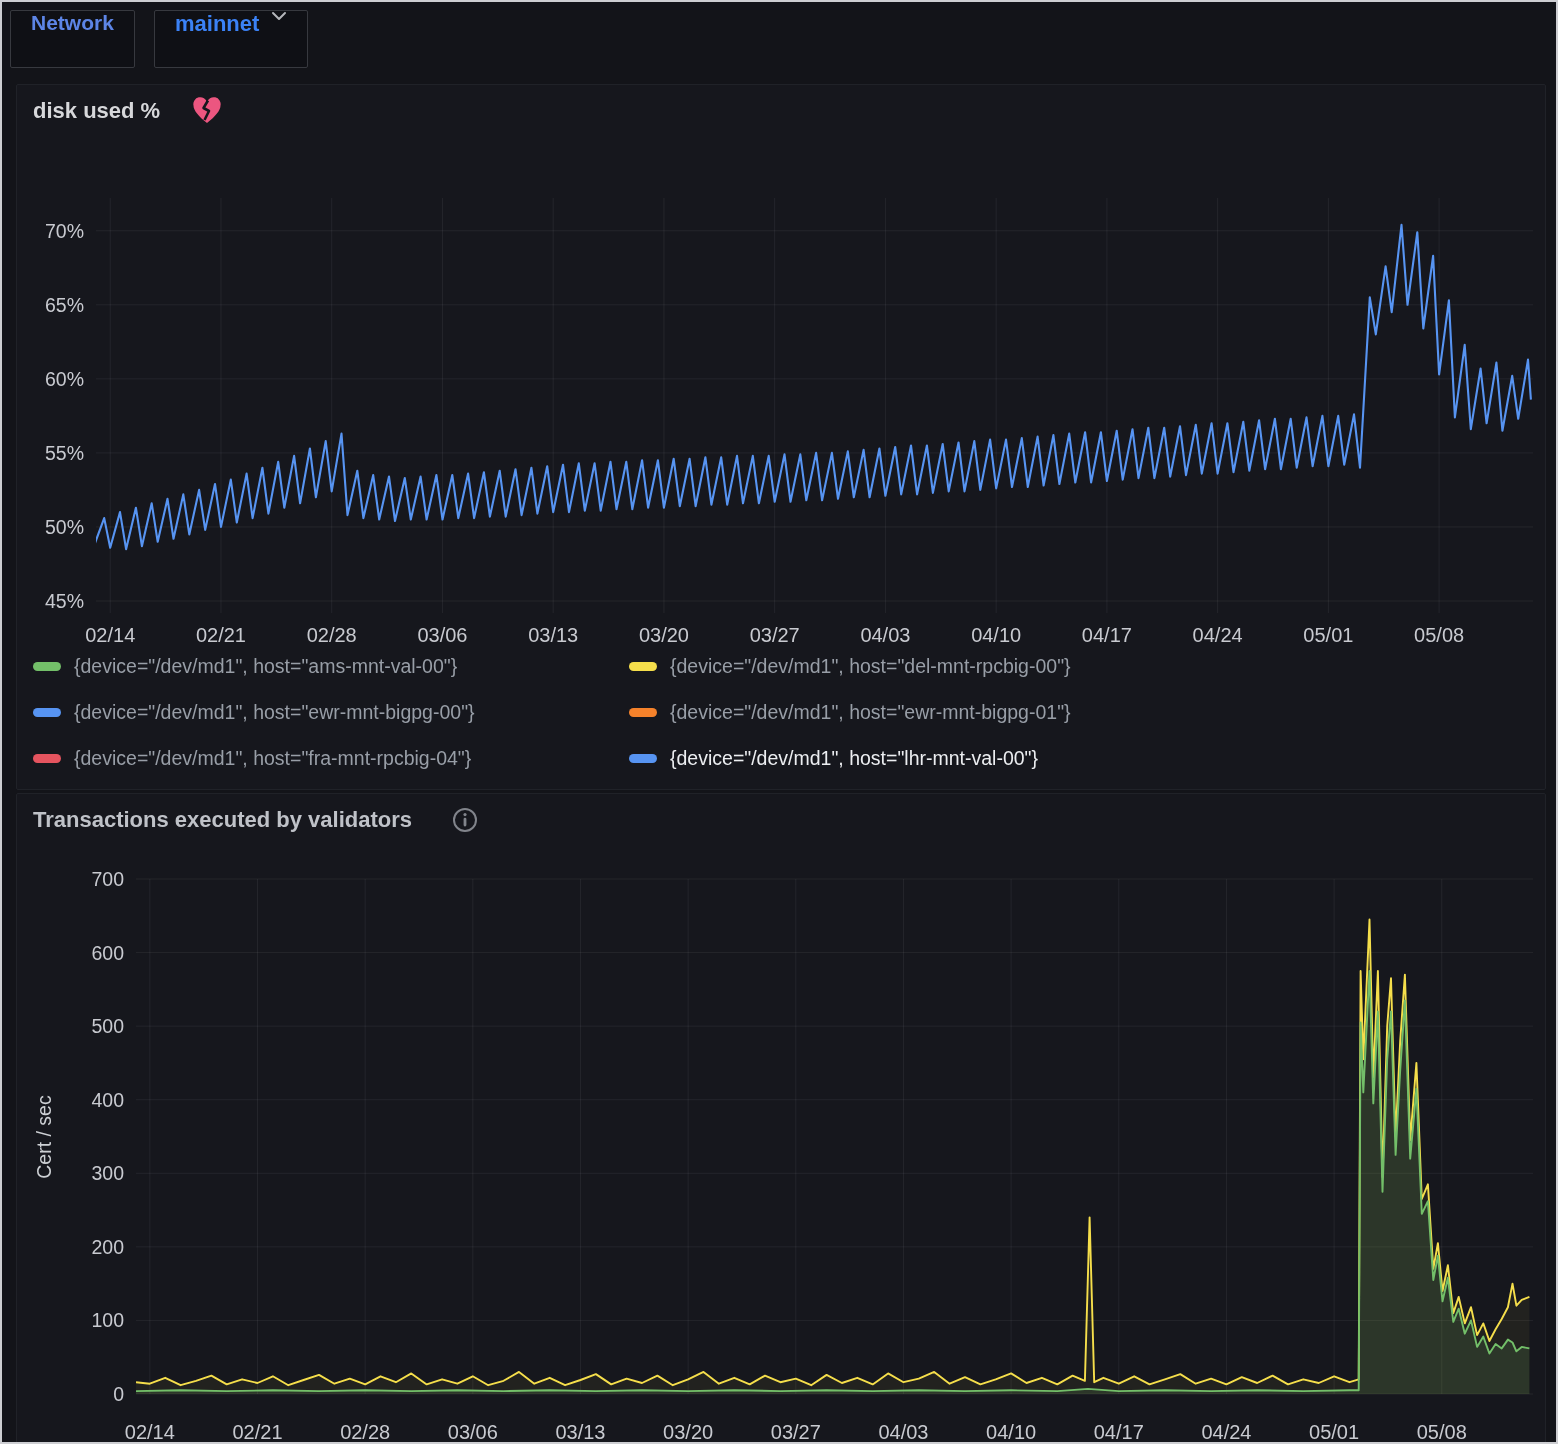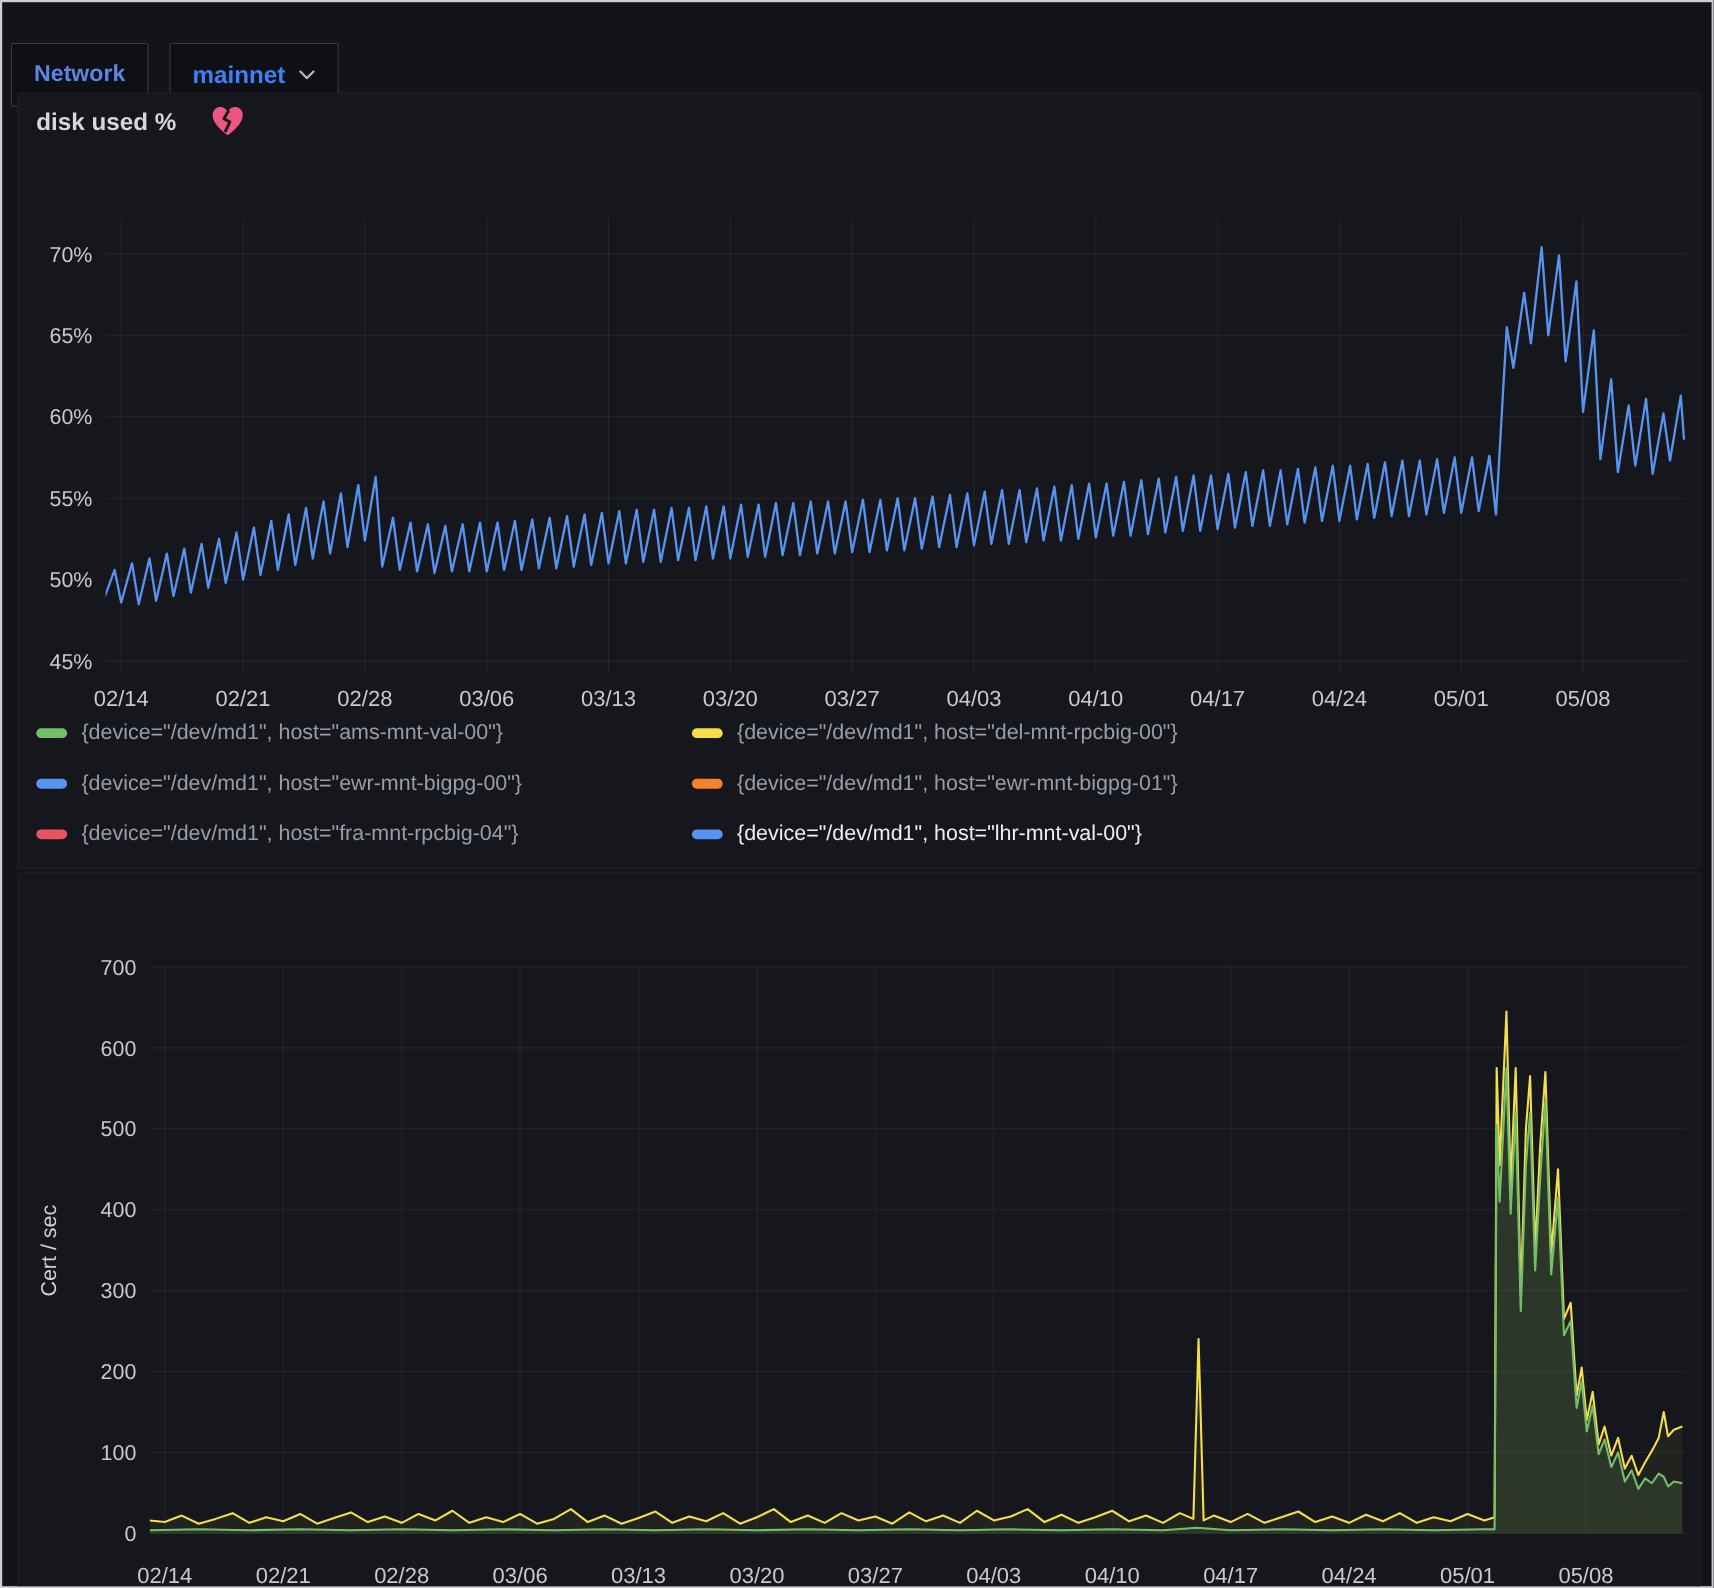--- a/index.html
+++ b/index.html
@@ -1,21 +1,21 @@
 <!DOCTYPE html>
 <html><head>
 <meta charset="utf-8">
 <style>
   html,body{margin:0;padding:0;background:#2a2b30;}
   .screen{position:relative;width:1558px;height:1444px;background:#131419;
     border:2px solid #cdced2;box-sizing:border-box;overflow:hidden;
     font-family:"Liberation Sans",sans-serif;}
   
-  .varbox{position:absolute;top:8px;height:58px;display:flex;align-items:center;
-    border:1px solid #37393f;border-radius:2px;background:#0f1015;padding:0 20px;box-sizing:border-box;margin-top:29px;}
+  .varbox{position:absolute;top:8px;height:58px;display:flex;
+    border:1px solid #37393f;border-radius:2px;background:#0f1015;padding:0 20px;box-sizing:border-box;}
   .var-label{left:8px;}
   .var-label span{color:#5d85e6;font-size:21px;font-weight:700;}
   .var-value{left:152px;}
   .var-value .val{color:#3b82f6;font-size:22px;font-weight:600;margin-right:12px;}
   
   .panel{position:absolute;left:14px;width:1530px;background:#16171d;
     border:1px solid #202228;border-radius:2px;box-sizing:border-box;}
   #panel1{top:82px;height:706px;}
   #panel2{top:791px;height:653px;}
   .panel-header{position:absolute;top:0;left:0;right:0;height:52px;display:flex;
@@ -128,20 +128,30 @@
           <span class="ltext">{device="/dev/md1", host="fra-mnt-rpcbig-04"}</span>
         </div>
         <div class="legend-item hl">
           <span class="swatch" style="background: rgb(87, 148, 242);"></span>
           <span class="ltext">{device="/dev/md1", host="lhr-mnt-val-00"}</span>
         </div>
       </div>
   </div>
 
   <div class="panel" id="panel2">
+    <div class="panel-header">
+      <span class="panel-title">Transactions executed by validators</span>
+      <span class="infoicon">
+        <svg width="26" height="26" viewBox="0 0 26 26">
+          <circle cx="13" cy="13" r="11" fill="none" stroke="#81848b" stroke-width="2"></circle>
+          <circle cx="13" cy="7.6" r="1.6" fill="#81848b"></circle>
+          <rect x="11.6" y="10.8" width="2.8" height="8.6" rx="1.3" fill="#81848b"></rect>
+        </svg>
+      </span>
+    </div>
     <svg class="chart" id="chart2" width="1530" height="594">
         <defs>
           <clipPath id="cp2">
             <rect x="119" y="20" width="1397" height="527"></rect>
           </clipPath>
         </defs>
         <line x1="119" y1="541" x2="1516" y2="541" stroke="rgba(204,204,220,0.08)" stroke-width="1"></line>
         <text x="107" y="548" text-anchor="end" font-size="19.5" fill="#c8cad0" font-family="Liberation Sans,sans-serif">0</text>
         <line x1="119" y1="467.429" x2="1516" y2="467.429" stroke="rgba(204,204,220,0.08)" stroke-width="1"></line>
         <text x="107" y="474.429" text-anchor="end" font-size="19.5" fill="#c8cad0" font-family="Liberation Sans,sans-serif">100</text>

